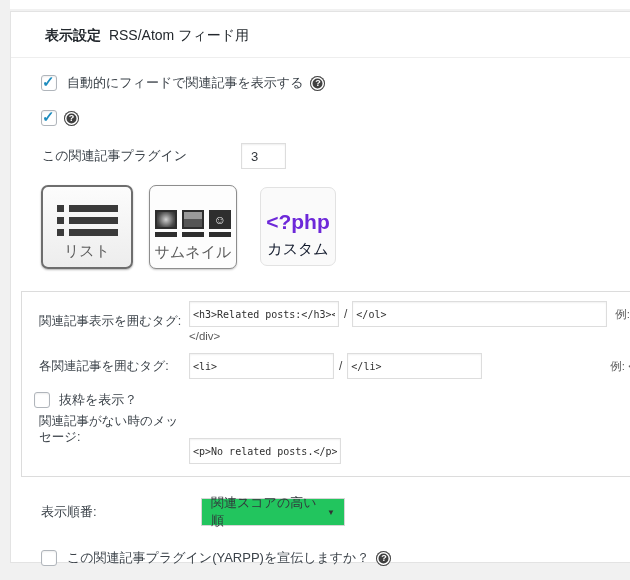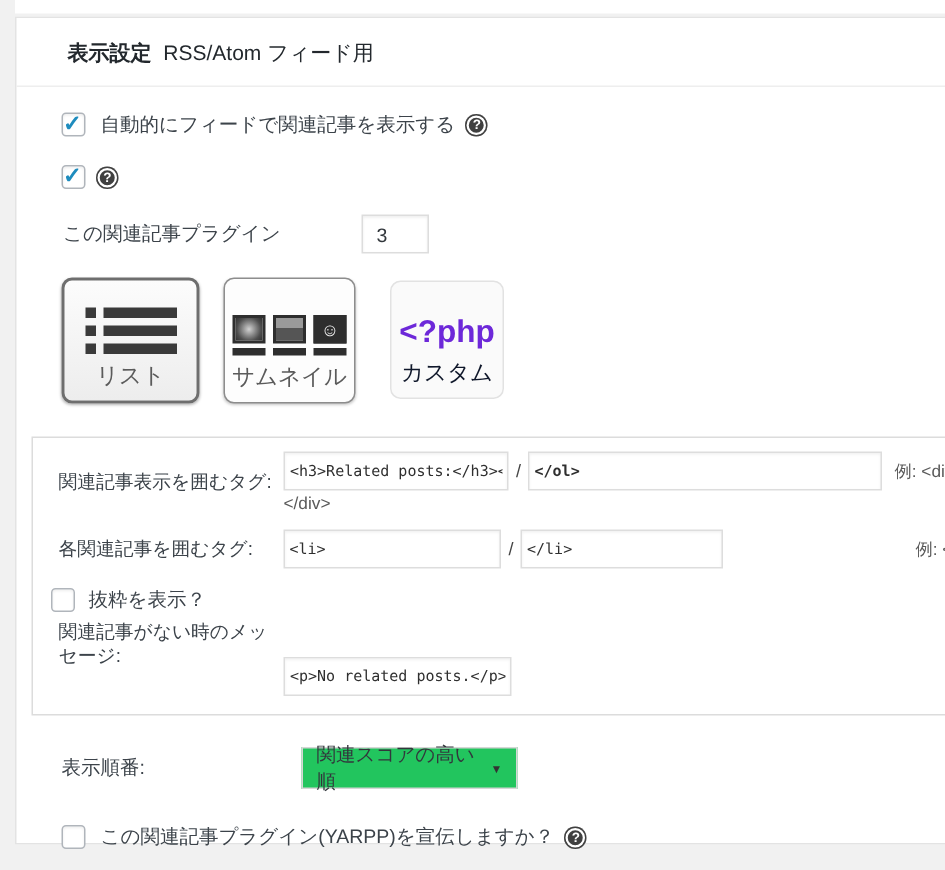--- a/index.html
+++ b/index.html
@@ -113,21 +113,21 @@
   input.code {
     height:26px; border:1px solid #ddd; background:#fff;
     font-family:"DejaVu Sans Mono", monospace; font-size:10px; color:#2f2f2f;
     padding:0 3px; box-shadow:inset 0 1px 2px rgba(0,0,0,.06);
   }
   .sep { margin:0 5px; color:#444; font-size:12px; }
   .example { font-size:11.5px; color:#5a5a5a; margin-left:8px; white-space:nowrap; }
   .example-b { margin-left:128px; }
   .example-wrap { font-size:11.5px; color:#5a5a5a; margin-top:3px; }
   .w-before-a { width:150px; }
-  .w-after-a  { width:236px;font-weight:bold; }
+  .w-after-a  { width:255px; }
   .w-before-b { width:145px; }
   .w-after-b  { width:135px; }
   .w-msg      { width:152px; height:24px; }
 
   .trow-a { margin-top:1px; }
   .trow-b { margin-top:11px; }
   .trow-c { margin-top:12px; align-items:center; display:flex; }
   .trow-c .cb-label { margin-left:9px;font-family:Liberation Serif, serif; }
   .trow-d { margin-top:5px; display:flex; align-items:flex-start; }
   .trow-d .tlabel { line-height:1.25; }

